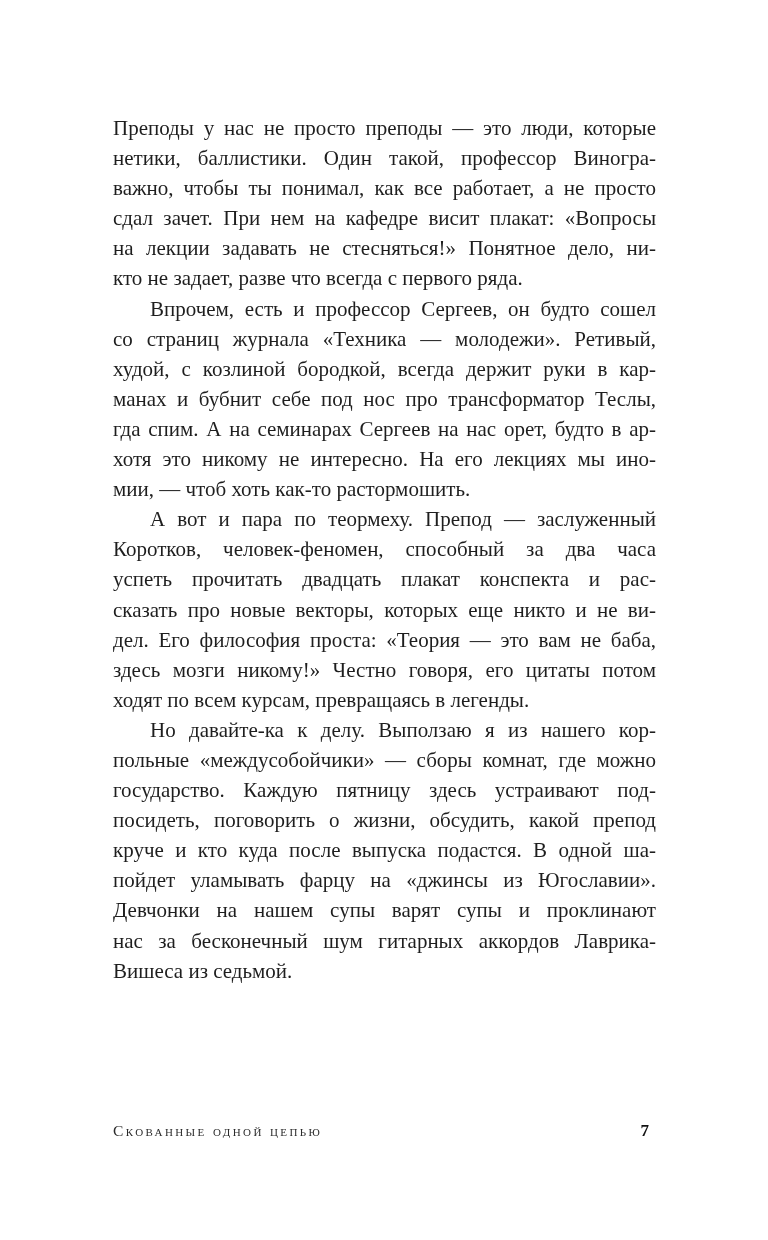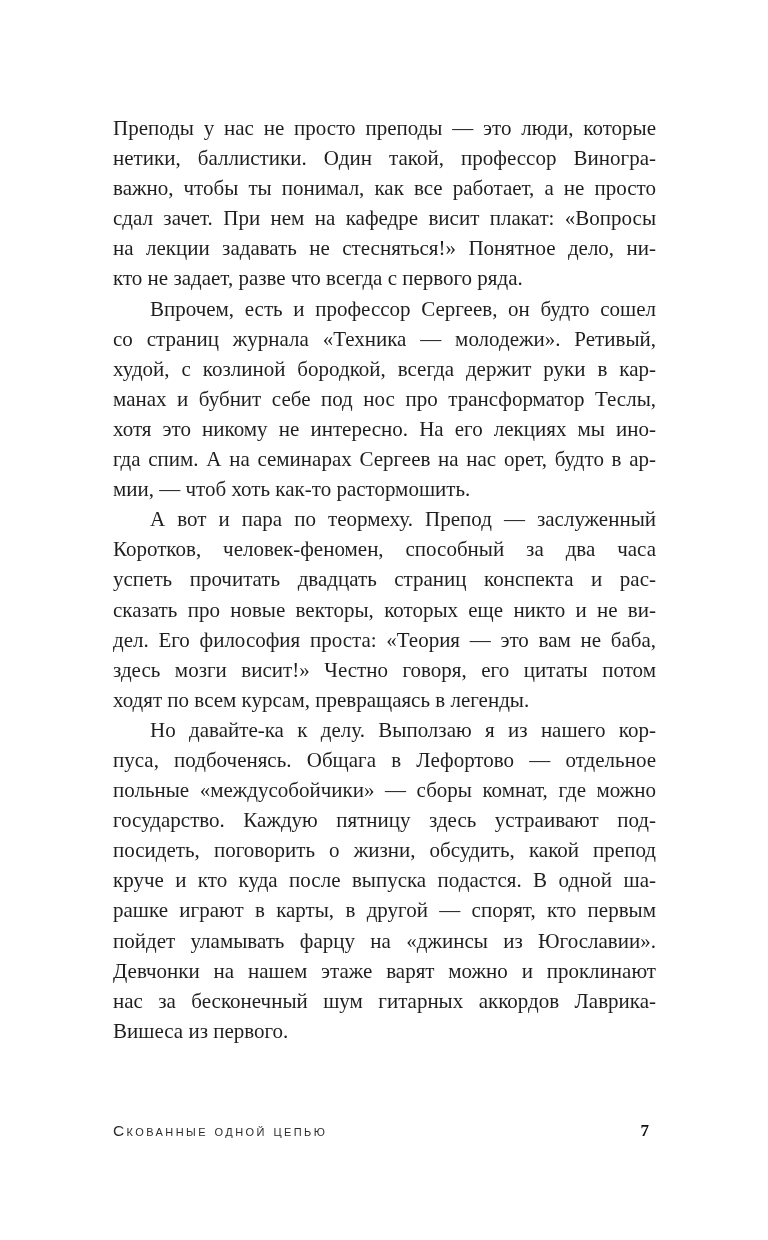--- a/index.html
+++ b/index.html
@@ -46,21 +46,21 @@
   .footer {
     position: absolute;
     left: 113px;
     top: 1121px;
     width: 543px;
     display: flex;
     justify-content: space-between;
     align-items: baseline;
   }
   .running-title {
-    font-family: Liberation Sans, sans-serif;
+    font-family: Liberation Serif, serif;
     font-variant: small-caps;
     font-size: 15.5px;
     letter-spacing: 2.4px;
     color: var(--footer-color);
   }
   .page-number {
     font-family: "Liberation Serif", serif;
     font-weight: bold;
     font-size: 17px;
     color: #111111;
@@ -78,44 +78,42 @@
         <div class="para-line">важно, чтобы ты понимал, как все работает, а не просто</div>
         <div class="para-line">сдал зачет. При нем на кафедре висит плакат: «Вопросы</div>
         <div class="para-line">на лекции задавать не стесняться!» Понятное дело, ни-</div>
         <div class="para-line last">кто не задает, разве что всегда с первого ряда.</div>
       </div>
       <div>
         <div class="para-line indent">Впрочем, есть и профессор Сергеев, он будто сошел</div>
         <div class="para-line">со страниц журнала «Техника — молодежи». Ретивый,</div>
         <div class="para-line">худой, с козлиной бородкой, всегда держит руки в кар-</div>
         <div class="para-line">манах и бубнит себе под нос про трансформатор Теслы,</div>
+        <div class="para-line">гда спим. А на семинарах Сергеев на нас орет, будто в ар-</div>
         <div class="para-line">хотя это никому не интересно. На его лекциях мы ино-</div>
-        <div class="para-line">гда спим. А на семинарах Сергеев на нас орет, будто в ар-</div>
         <div class="para-line last">мии, — чтоб хоть как-то растормошить.</div>
       </div>
       <div>
         <div class="para-line indent">А вот и пара по теормеху. Препод — заслуженный</div>
         <div class="para-line">Коротков, человек-феномен, способный за два часа</div>
-        <div class="para-line">успеть прочитать двадцать страниц конспекта и рас-</div>
+        <div class="para-line">успеть прочитать двадцать плакат конспекта и рас-</div>
         <div class="para-line">сказать про новые векторы, которых еще никто и не ви-</div>
         <div class="para-line">дел. Его философия проста: «Теория — это вам не баба,</div>
-        <div class="para-line">здесь мозги висит!» Честно говоря, его цитаты потом</div>
+        <div class="para-line">здесь мозги никому!» Честно говоря, его цитаты потом</div>
         <div class="para-line last">ходят по всем курсам, превращаясь в легенды.</div>
       </div>
       <div>
         <div class="para-line indent">Но давайте-ка к делу. Выползаю я из нашего кор-</div>
-        <div class="para-line">пуса, подбоченясь. Общага в Лефортово — отдельное</div>
         <div class="para-line">польные «междусобойчики» — сборы комнат, где можно</div>
         <div class="para-line">государство. Каждую пятницу здесь устраивают под-</div>
         <div class="para-line">посидеть, поговорить о жизни, обсудить, какой препод</div>
         <div class="para-line">круче и кто куда после выпуска подастся. В одной ша-</div>
-        <div class="para-line">рашке играют в карты, в другой — спорят, кто первым</div>
         <div class="para-line">пойдет уламывать фарцу на «джинсы из Югославии».</div>
-        <div class="para-line">Девчонки на нашем этаже варят можно и проклинают</div>
+        <div class="para-line">Девчонки на нашем супы варят супы и проклинают</div>
         <div class="para-line">нас за бесконечный шум гитарных аккордов Лаврика-</div>
-        <div class="para-line last">Вишеса из первого.</div>
+        <div class="para-line last">Вишеса из седьмой.</div>
       </div>
     </div>
   <div class="footer">
     <span class="running-title">Скованные одной цепью</span>
     <span class="page-number">7</span>
   </div>
 </div>
 
 </body></html>

